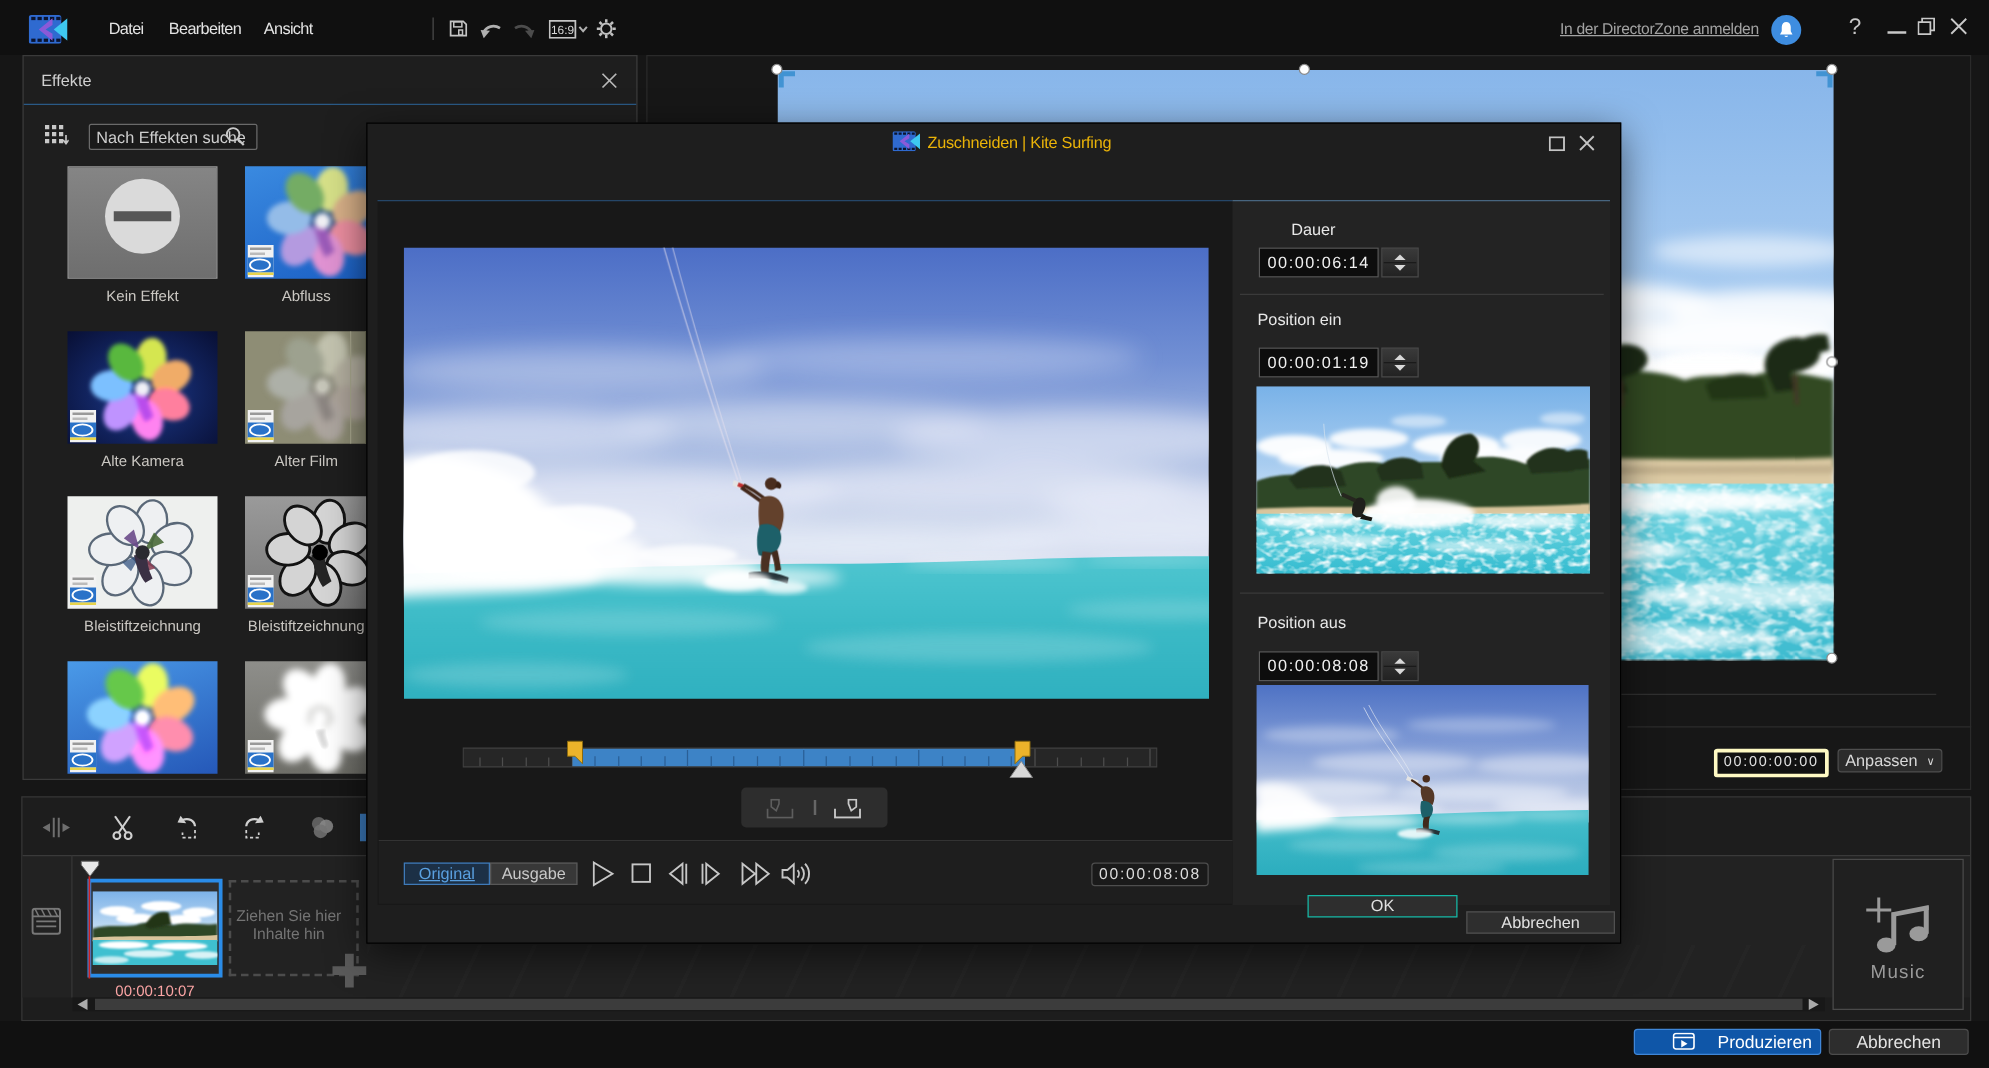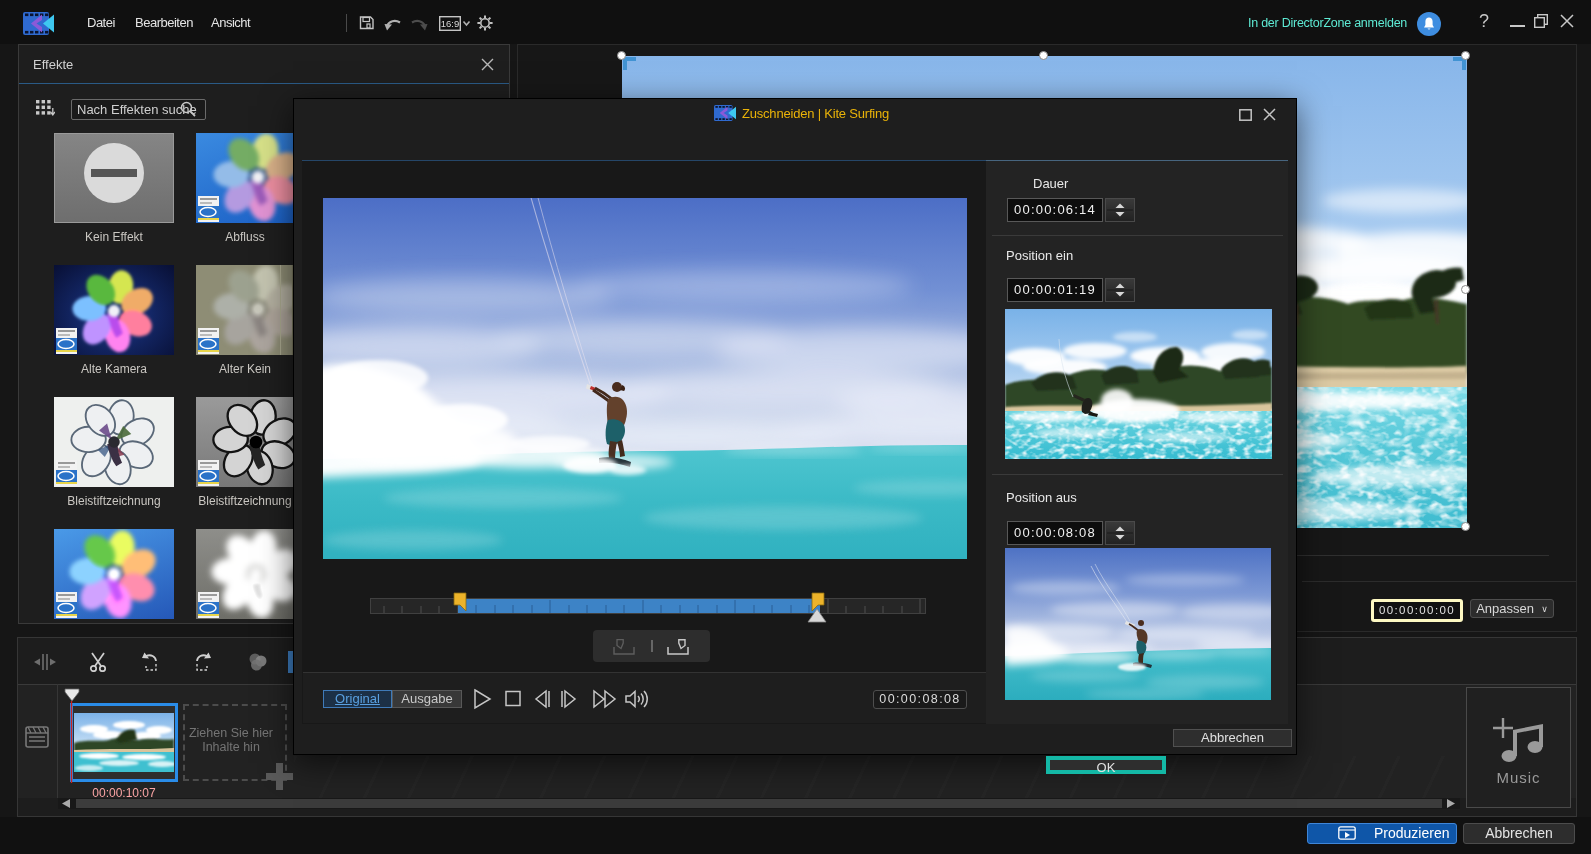--- a/index.html
+++ b/index.html
@@ -61,21 +61,21 @@
   <line x1="8" y1="0.4" x2="8" y2="3"></line>
         <line x1="8" y1="13" x2="8" y2="15.6"></line>
   <line x1="0.4" y1="8" x2="3" y2="8"></line>
         <line x1="13" y1="8" x2="15.6" y2="8"></line>
   <line x1="2.6" y1="2.6" x2="4.5" y2="4.5"></line>
         <line x1="11.5" y1="11.5" x2="13.4" y2="13.4"></line>
   <line x1="2.6" y1="13.4" x2="4.5" y2="11.5"></line>
         <line x1="11.5" y1="4.5" x2="13.4" y2="2.6"></line>
  </g>
 </svg>
-<div class="abs" style="left:1248px;top:16px;font-size:12.5px;color:#5eead4;letter-spacing:-0.25px;">In der DirectorZone anmelden</div>
+<div class="abs" style="left:1248px;top:16px;font-size:12.5px;color:#a3a3a3;text-decoration:underline;letter-spacing:-0.25px;">In der DirectorZone anmelden</div>
 <div class="abs" style="left:1417px;top:12px;width:24px;height:24px;border-radius:50%;background:#3e8de0;"></div>
 <svg class="abs" style="left:1422px;top:17px;" width="14" height="15" viewBox="0 0 14 15">
  <path d="M7,0.5 C5,0.5 3.4,2 3.4,4.5 L3.4,8 L2,10.5 L12,10.5 L10.6,8 L10.6,4.5 C10.6,2 9,0.5 7,0.5 Z" fill="#fff"></path>
  <path d="M5.5,11.5 a1.6,1.6 0 0 0 3,0 Z" fill="#fff"></path>
 </svg>
 <div class="abs" style="left:1479px;top:11px;font-size:18px;color:#c8c8c8;">?</div>
 <div class="abs" style="left:1510px;top:25px;width:15px;height:2px;background:#c8c8c8;"></div>
 <svg class="abs" style="left:1534px;top:14px;" width="14" height="14" viewBox="0 0 14 14">
  <rect x="3.7" y="0.7" width="9.6" height="9.6" fill="none" stroke="#c8c8c8" stroke-width="1.4"></rect>
  <rect x="0.7" y="3.7" width="9.6" height="9.6" fill="#101010" stroke="#c8c8c8" stroke-width="1.4"></rect>
@@ -387,21 +387,21 @@
         </svg>
  </div>
  <div class="abs" style="left:54px;top:362px;width:120px;text-align:center;font-size:12px;color:#cac7c2;">Alte Kamera</div>
  <div class="abs" style="left:196px;top:265px;width:120px;height:90px;background:#8e8d75;overflow:hidden;">
    <svg width="120" height="90" style="filter:blur(2.5px) grayscale(0.85) brightness(1.15);opacity:0.5;">
           <use href="#flw" transform="translate(62,44) scale(1.2)"></use>
         </svg>
    <div class="abs" style="left:84px;top:0;width:1px;height:90px;background:#a8a78e;"></div>
    <div class="abs" style="left:96px;top:0;width:1px;height:90px;background:#7a795f;"></div>
  </div>
- <div class="abs" style="left:196px;top:362px;width:98px;text-align:center;font-size:12px;color:#cac7c2;">Alter Kein</div>
+ <div class="abs" style="left:196px;top:362px;width:98px;text-align:center;font-size:12px;color:#cac7c2;">Alter Film</div>
 
  <div class="abs" style="left:54px;top:397px;width:120px;height:90px;background:#eef0ee;overflow:hidden;">
    <svg width="120" height="90">
           <g transform="translate(60,45) scale(1.15)">
      <g fill="#eef0f2" stroke="#5a6878" stroke-width="1.6">
       <ellipse cx="3" cy="-22" rx="11" ry="15" transform="rotate(8)"></ellipse>
       <ellipse cx="3" cy="-22" rx="11" ry="15" transform="rotate(60)"></ellipse>
       <ellipse cx="3" cy="-22" rx="11" ry="15" transform="rotate(112)"></ellipse>
       <ellipse cx="3" cy="-22" rx="11" ry="15" transform="rotate(164)"></ellipse>
       <ellipse cx="3" cy="-22" rx="11" ry="15" transform="rotate(216)"></ellipse>
@@ -810,16 +810,16 @@
  <path d="M132,82 C135,80 139,81 141,84 C143,87 143,92 141,96 L134,94 C132,90 131,85 132,82 Z" fill="#553827"></path>
  <path d="M132,93 C136,92 140,94 141,97 C142,100 141,104 138,107 L133,106 C131,102 131,96 132,93 Z" fill="#1d6069"></path>
  <path d="M134,106 C133,110 133,113 134,116 L138,116 C138,112 138,108 139,105 Z" fill="#3f2a1c"></path>
  <path d="M128,115 C134,114 141,115 147,117 L146,120 C140,118 133,118 128,118 Z" fill="#243238"></path>
 </g>
 <g fill="#ffffff" filter="url(#t2b1)">
  <ellipse cx="127" cy="119" rx="14" ry="4" opacity="0.85"></ellipse>
 </g>
 </svg>
 
-<div class="abs" style="left:1046px;top:756px;width:120px;height:18px;background:#2e2e2e;border:4px solid #14b8a6;box-sizing:border-box;text-align:center;font-size:13px;color:#e0e0e0;line-height:16px;">OK</div>
+<div class="abs" style="left:1046px;top:716px;width:120px;height:18px;background:#2e2e2e;border:1px solid #14b8a6;box-sizing:border-box;text-align:center;font-size:13px;color:#e0e0e0;line-height:16px;">OK</div>
 <div class="abs" style="left:1173px;top:729px;width:119px;height:18px;background:#2e2e2e;border:1px solid #505050;box-sizing:border-box;text-align:center;font-size:13px;color:#e0e0e0;line-height:16px;">Abbrechen</div>
 
 </div>
 
 </body></html>

